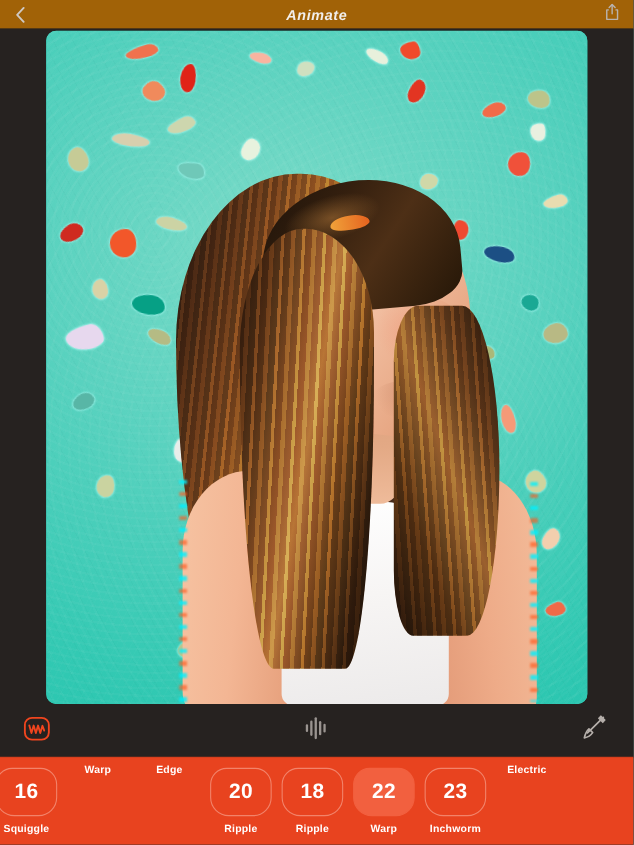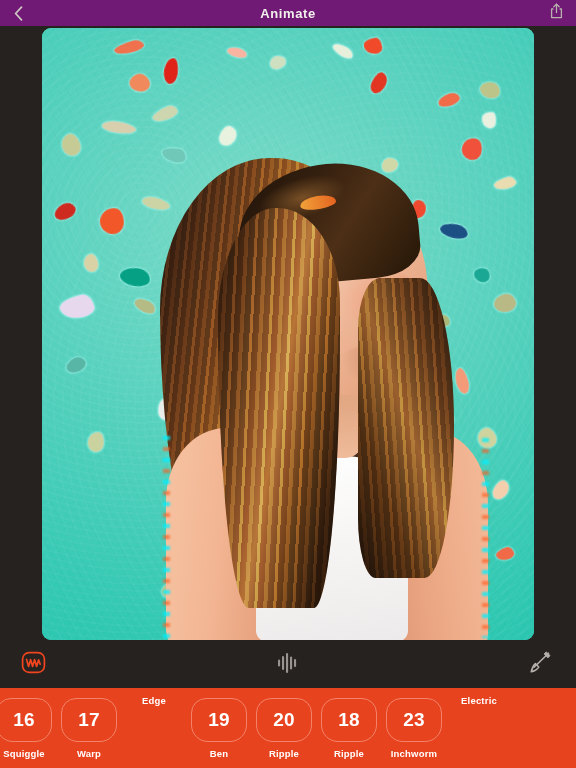--- a/index.html
+++ b/index.html
@@ -7,21 +7,22 @@
   body {
     background:#262220;
     font-family:"Liberation Sans", sans-serif;
     -webkit-font-smoothing:antialiased;
   }
   #app { position:relative; width:576px; height:768px; background:#262220; }
 
   
   #header {
     position:absolute; left:0; top:0; width:576px; height:26px;
-    background:#701a75;
+    background:#a16207;
+    font-style:italic;
   }
   #back-btn {
     position:absolute; left:4px; top:0; width:28px; height:26px;
     display:flex; align-items:center; justify-content:center;
     cursor:pointer;
   }
   #back-btn svg { display:block; }
   #header-title {
     position:absolute; left:0; top:0; width:576px; height:26px;
     display:flex; align-items:center; justify-content:center;
@@ -435,38 +436,37 @@
     </div>
   </div>
 
   <div id="preset-strip">
     <div id="preset-track">
         <div class="preset">
           <div class="preset-tile">16</div>
           <div class="preset-label">Squiggle</div>
         </div>
         <div class="preset">
-          <div class="preset-tile">17</div>
           <div class="preset-label">Warp</div>
         </div>
         <div class="preset">
           <div class="preset-label">Edge</div>
-        </div>
-        <div class="preset">
-          <div class="preset-tile">19</div>
-          <div class="preset-label">Ben</div>
         </div>
         <div class="preset">
           <div class="preset-tile">20</div>
           <div class="preset-label">Ripple</div>
         </div>
         <div class="preset">
           <div class="preset-tile">18</div>
           <div class="preset-label">Ripple</div>
         </div>
+        <div class="preset selected">
+          <div class="preset-tile">22</div>
+          <div class="preset-label">Warp</div>
+        </div>
         <div class="preset">
           <div class="preset-tile">23</div>
           <div class="preset-label">Inchworm</div>
         </div>
         <div class="preset">
           <div class="preset-label">Electric</div>
         </div>
       </div>
   </div>
 

